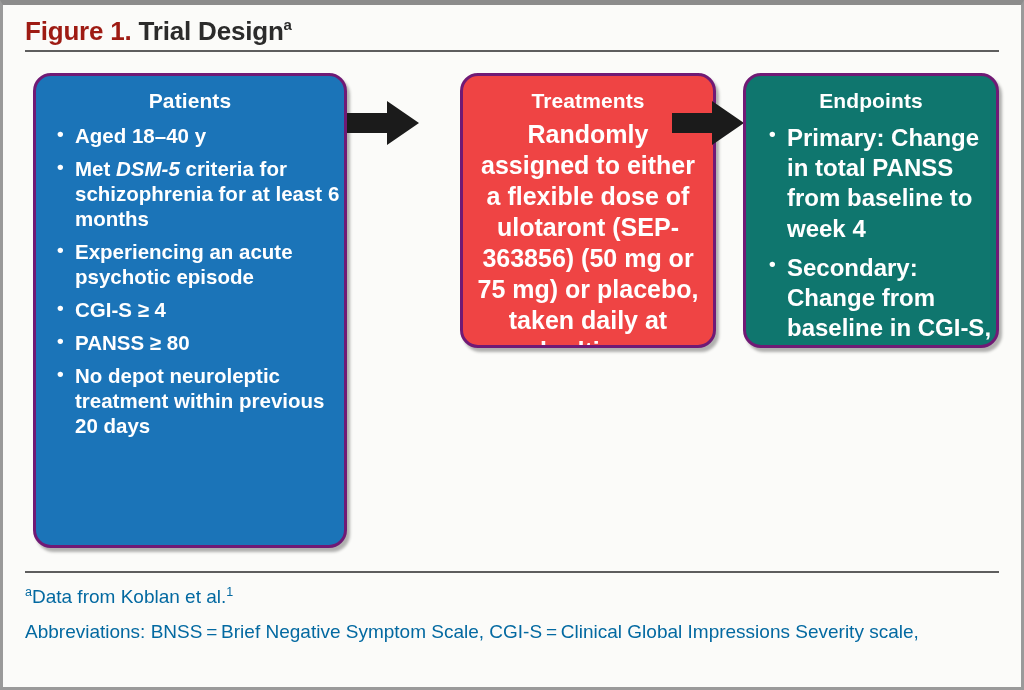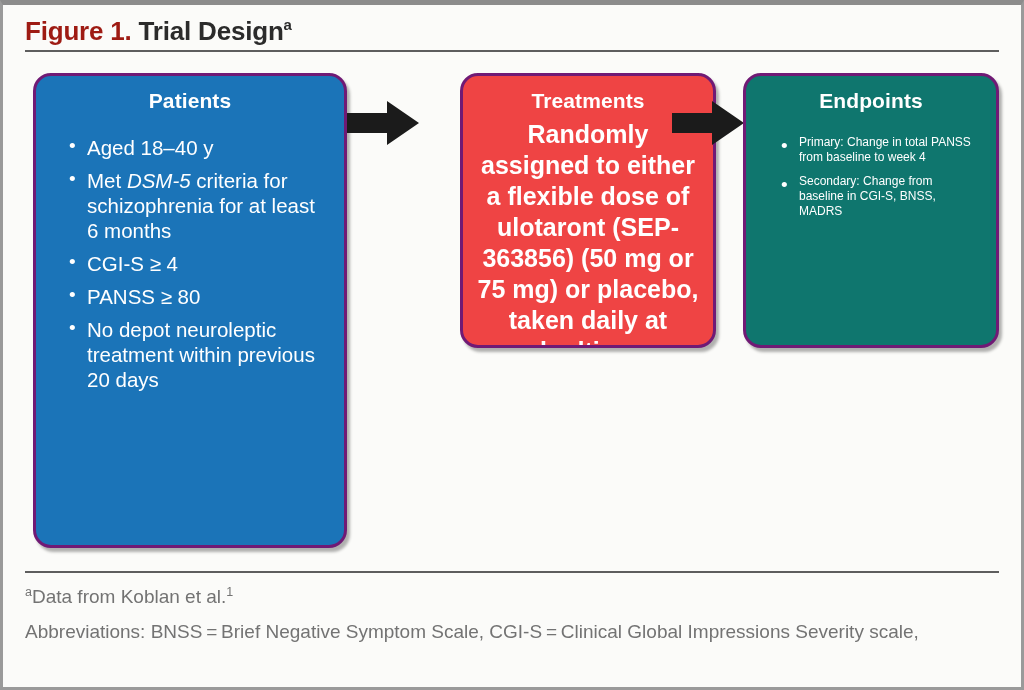--- a/index.html
+++ b/index.html
@@ -93,24 +93,24 @@
   .box-heading {
     text-align: center;
     font-size: 21px;
     font-weight: bold;
     padding-top: 13px;
     padding-bottom: 6px;
     letter-spacing: 0.1px;
   }
   .bullet-list {
     list-style: none;
-    margin: 16px;
+    margin: 4px;
     padding: 0 0 0 16px;
     font-size: 20.5px;
-    font-weight: normal;
+    font-weight: bold;
     line-height: 1.22;
   }
   .bullet-list li {
     position: relative;
     padding-left: 19px;
     margin-bottom: 8px;
   }
   .bullet-list li::before {
     content: "\2022";
     position: absolute;
@@ -125,21 +125,21 @@
   .para-block {
     font-size: 25px;
     font-weight: bold;
     line-height: 1.24;
     text-align: center;
     padding: 0 14px;
   }
 
   
   .box-endpoints .bullet-list {
-    font-size: 12px;
+    font-size: 24px;
     padding-left: 18px;
     line-height: 1.26;
   }
   .box-endpoints .bullet-list li { margin-bottom: 9px; }
 
   
   .arrow {
     position: absolute;
     width: 72px;
     height: 44px;
@@ -147,21 +147,21 @@
   .arrow svg { display: block; }
   .arrow-1 { left: 344px; top: 96px; }
   .arrow-2 { left: 669px; top: 96px; }
 
   
   .footnotes {
     position: absolute;
     left: 22px;
     top: 578px;
     width: 980px;
-    color: #737373;
+    color: #0369a1;
     font-size: 19px;
     line-height: 1.48;
   }
   .footnote-a {
     margin-bottom: 7px;
   }
   .footnote-a .sup {
     font-size: 12.5px;
     vertical-align: super;
   }
@@ -183,20 +183,21 @@
     <span class="num">Figure 1.</span>
     <span class="name">Trial Design</span><span class="sup">a</span>
   </div>
   <div class="rule-top"></div>
 
   <div class="box box-patients">
     <div class="box-heading">Patients</div>
     <ul class="bullet-list">
       <li><span>Aged 18–40 y</span></li>
       <li><span>Met </span><em>DSM-5</em><span> criteria for schizophrenia for at least 6 months</span></li>
+      <li><span>Experiencing an acute psychotic episode</span></li>
       <li><span>CGI-S ≥ 4</span></li>
       <li><span>PANSS ≥ 80</span></li>
       <li><span>No depot neuroleptic treatment within previous 20 days</span></li>
     </ul>
   </div>
 
   <div class="arrow arrow-1">
     <svg width="72" height="44" viewBox="0 0 72 44" aria-hidden="true">
       <polygon points="0,12 40,12 40,0 72,22 40,44 40,32 0,32" fill="#1b1b1b"></polygon>
     </svg>

